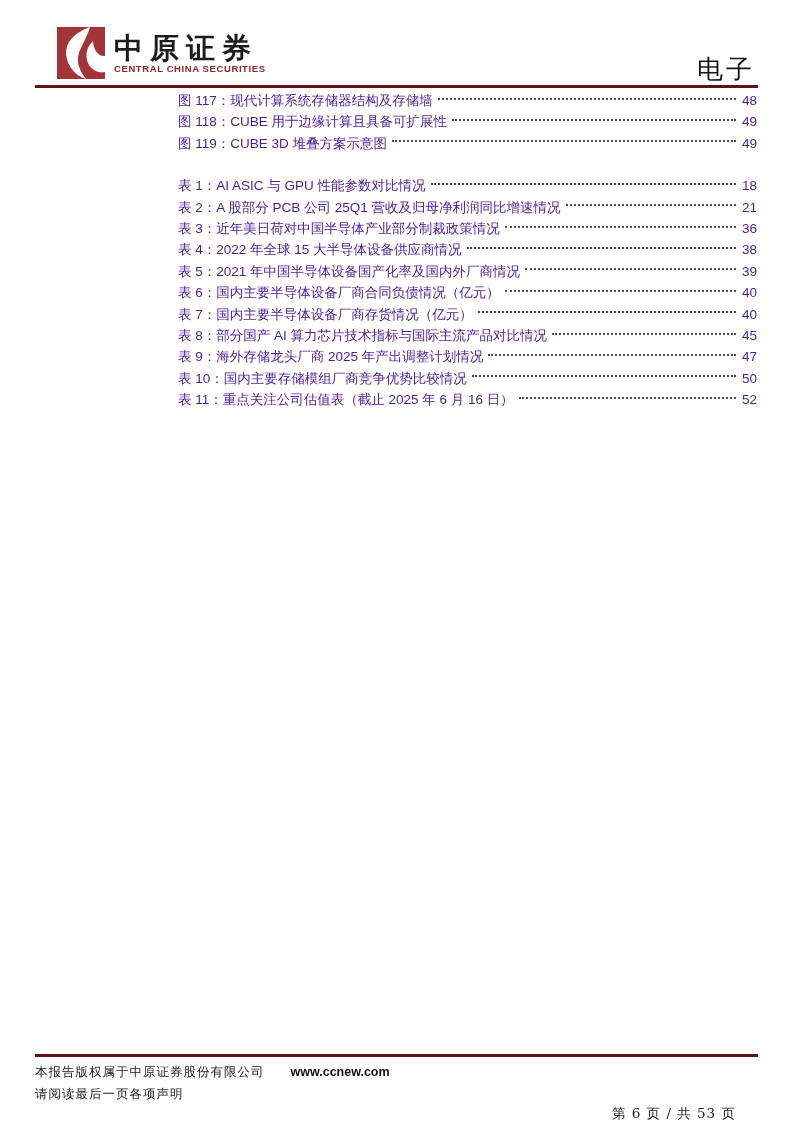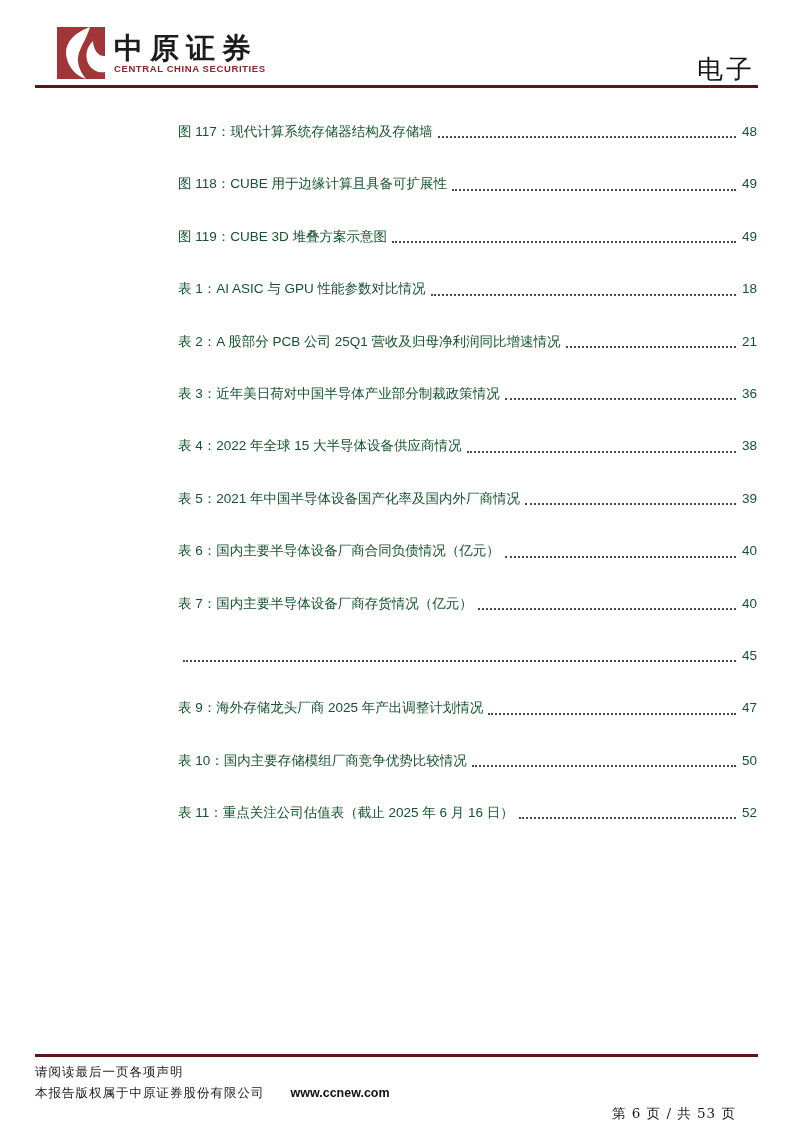--- a/index.html
+++ b/index.html
@@ -64,27 +64,26 @@
   .toc {
     position: absolute;
     top: 90px;
     left: 178px;
     width: 579px;
   }
   .toc-group { display: block; }
   .toc-group.tables { margin-top: 21px; }
   .toc-row {
     display: flex;
-    align-items: flex-end;
+    align-items: center;
     height: 21.4px;
     font-size: 13.5px;
     line-height: 21.4px;
-    color: #14532d;
+    color: #4c1d95;
     white-space: nowrap;
-    margin-top: 31px;
   }
   .toc-title { flex: 0 0 auto; }
   .toc-leader {
     flex: 1 1 auto;
     border-bottom: 2px dotted #4b4b4b;
     margin: 0 3px 4px 5px;
     min-width: 12px;
   }
   .toc-page {
     flex: 0 0 auto;
@@ -196,20 +195,21 @@
         <span class="toc-title">表 6：国内主要半导体设备厂商合同负债情况（亿元）</span>
         <span class="toc-leader"></span>
         <span class="toc-page">40</span>
       </div>
       <div class="toc-row">
         <span class="toc-title">表 7：国内主要半导体设备厂商存货情况（亿元）</span>
         <span class="toc-leader"></span>
         <span class="toc-page">40</span>
       </div>
       <div class="toc-row">
+        <span class="toc-title">表 8：部分国产 AI 算力芯片技术指标与国际主流产品对比情况</span>
         <span class="toc-leader"></span>
         <span class="toc-page">45</span>
       </div>
       <div class="toc-row">
         <span class="toc-title">表 9：海外存储龙头厂商 2025 年产出调整计划情况</span>
         <span class="toc-leader"></span>
         <span class="toc-page">47</span>
       </div>
       <div class="toc-row">
         <span class="toc-title">表 10：国内主要存储模组厂商竞争优势比较情况</span>
@@ -219,18 +219,18 @@
       <div class="toc-row">
         <span class="toc-title">表 11：重点关注公司估值表（截止 2025 年 6 月 16 日）</span>
         <span class="toc-leader"></span>
         <span class="toc-page">52</span>
       </div>
     </div>
   </div>
 
   <div class="footer-rule"></div>
   <div class="footer-left">
+    <div><span>本报告版权属于中原证券股份有限公司</span><span class="footer-website">www.ccnew.com</span></div>
     <div>请阅读最后一页各项声明</div>
-    <div><span>本报告版权属于中原证券股份有限公司</span><span class="footer-website">www.ccnew.com</span></div>
   </div>
   <div class="footer-page">第 6 页 / 共 53 页</div>
 
 </div>
 
 </body></html>

